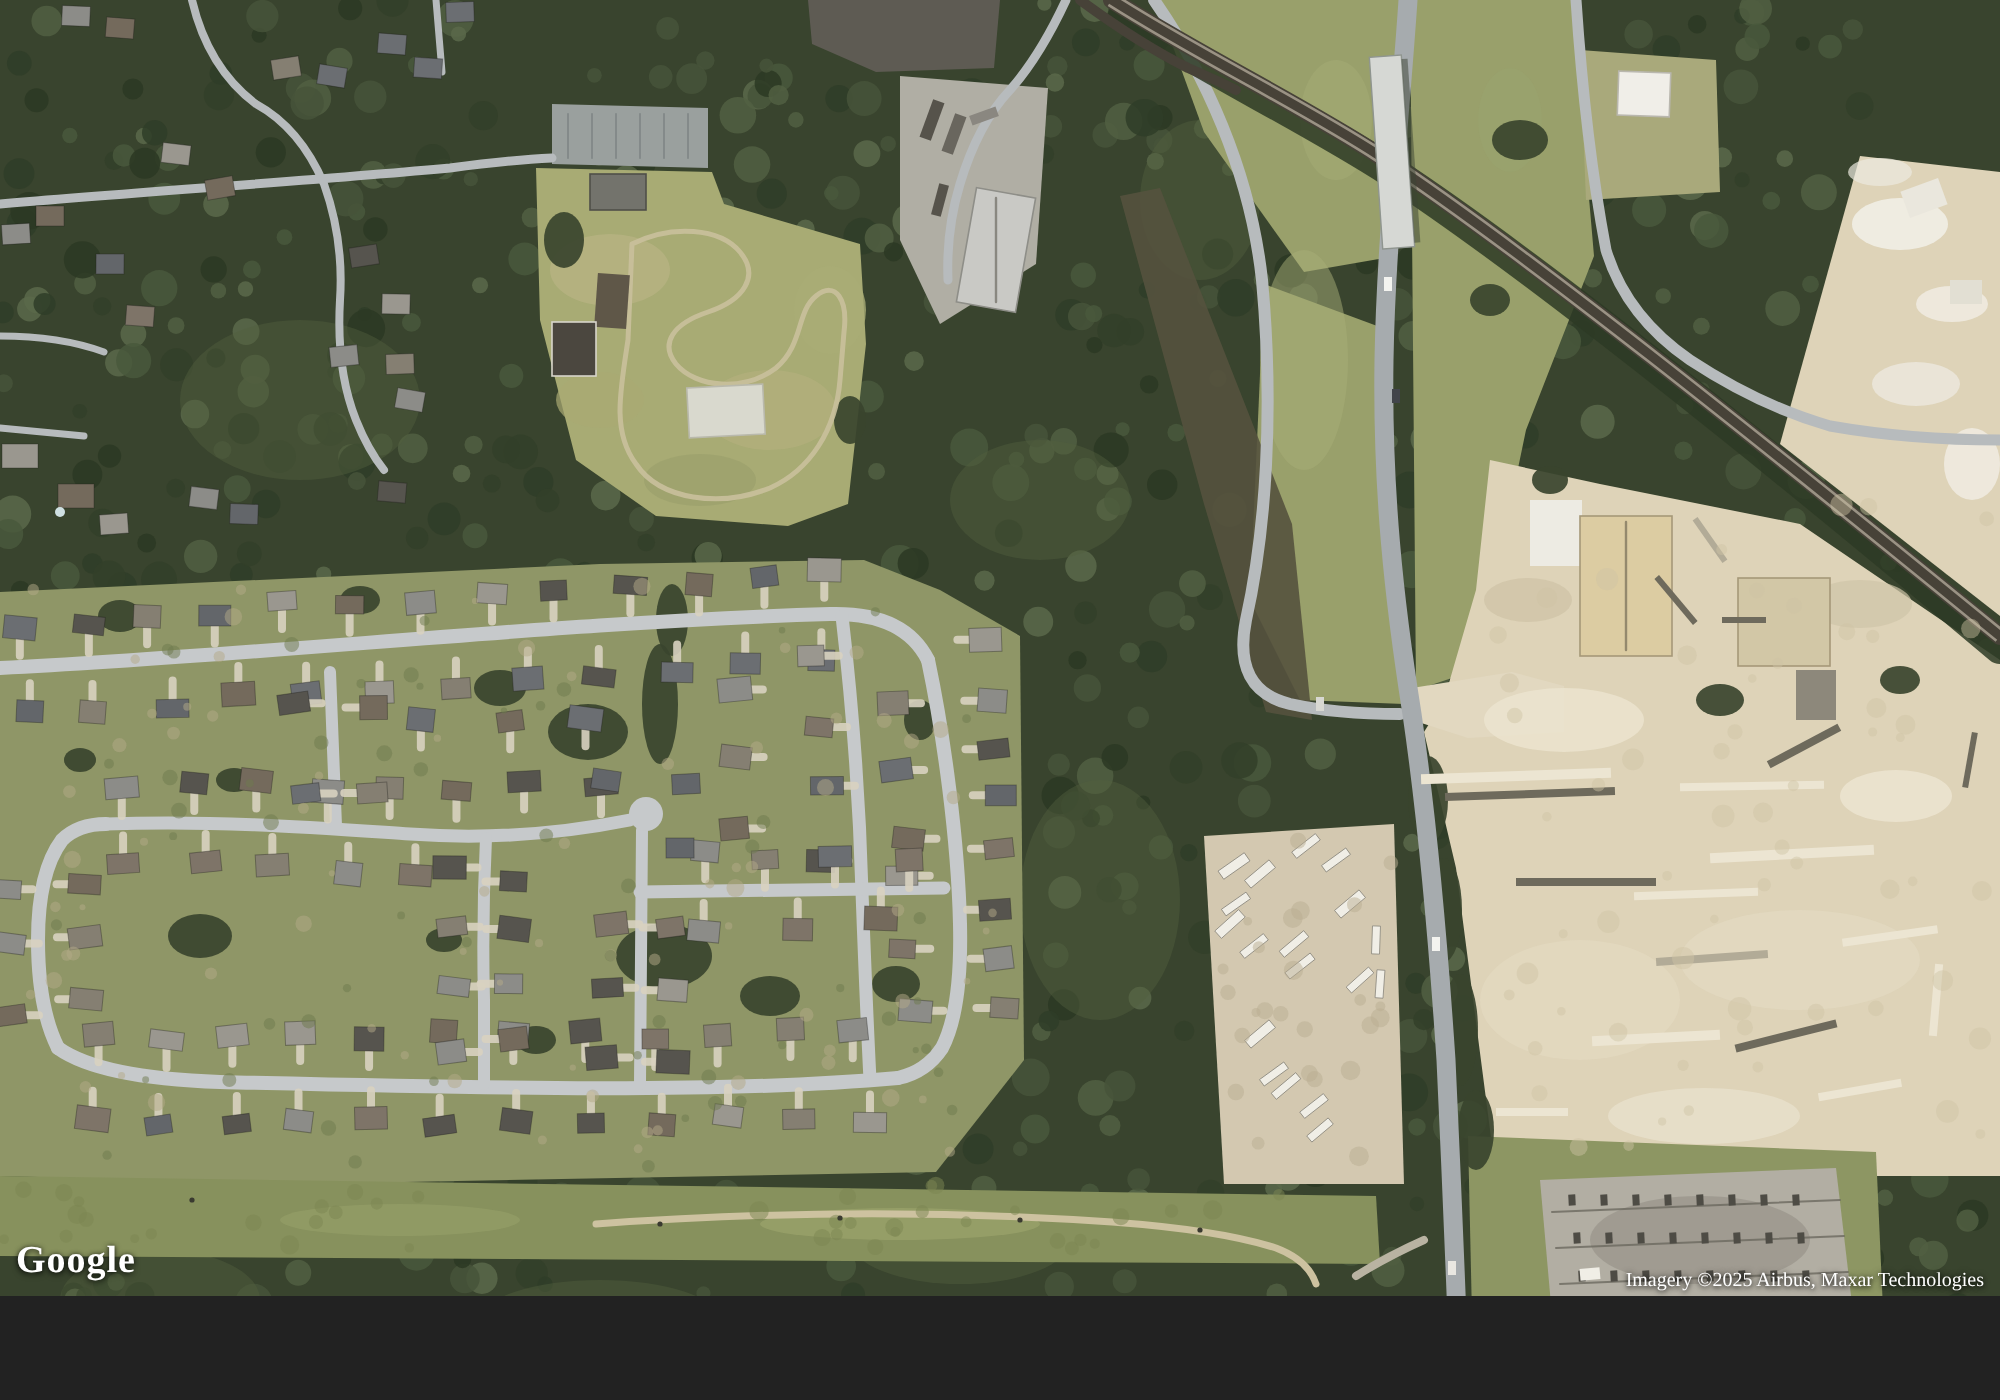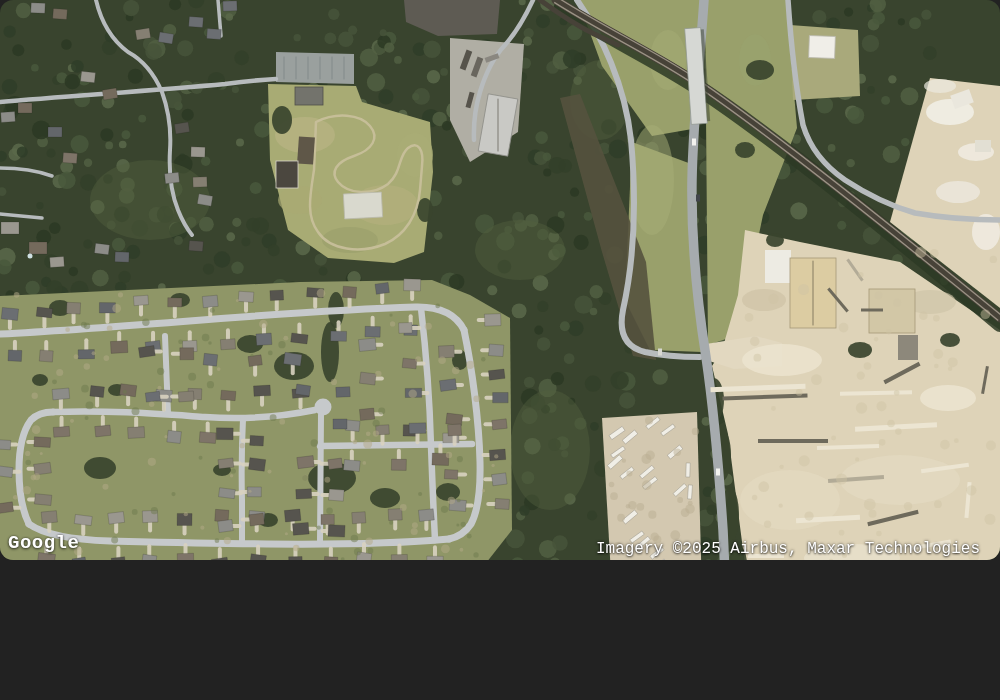--- a/index.html
+++ b/index.html
@@ -1,20 +1,20 @@
 <!DOCTYPE html>
 <html><head>
 <meta charset="utf-8">
 <style>
   html,body{margin:0;padding:0;background:#222;}
-  .screen{position:relative;width:1000px;height:560px;overflow:hidden;font-family:Liberation Mono, monospace;cursor:grab;border-radius:13px;}
+  .screen{position:relative;width:1000px;height:648px;overflow:hidden;font-family:Liberation Serif, serif;cursor:grab;}
   .screen svg{position:absolute;left:0;top:0;}
   .wm-logo{position:absolute;left:8px;bottom:6px;color:#fff;font-size:19px;font-weight:bold;letter-spacing:.5px;
     text-shadow:0 1px 3px rgba(0,0,0,.65),0 0 2px rgba(0,0,0,.5);user-select:none;}
-  .wm-attr{position:absolute;right:20px;bottom:2px;color:#fff;font-size:16px;
+  .wm-attr{position:absolute;right:8px;bottom:2px;color:#fff;font-size:10px;
     text-shadow:0 0 3px rgba(0,0,0,.75),0 1px 2px rgba(0,0,0,.6);user-select:none;}
 </style>
 </head>
 <body>
 
 <div class="screen">
   <svg id="map-svg" width="1000" height="700" viewBox="0 0 1000 700">
       <rect x="0" y="0" width="1000" height="700" fill="#39442e"></rect>
       <circle cx="819.311730145273" cy="17.063269150821725" r="7.129747630486236" fill="#46543a" opacity="0.85"></circle>
       <circle cx="104.68242550996365" cy="508.87320302208536" r="8.85646263595845" fill="#49583c" opacity="0.85"></circle>

